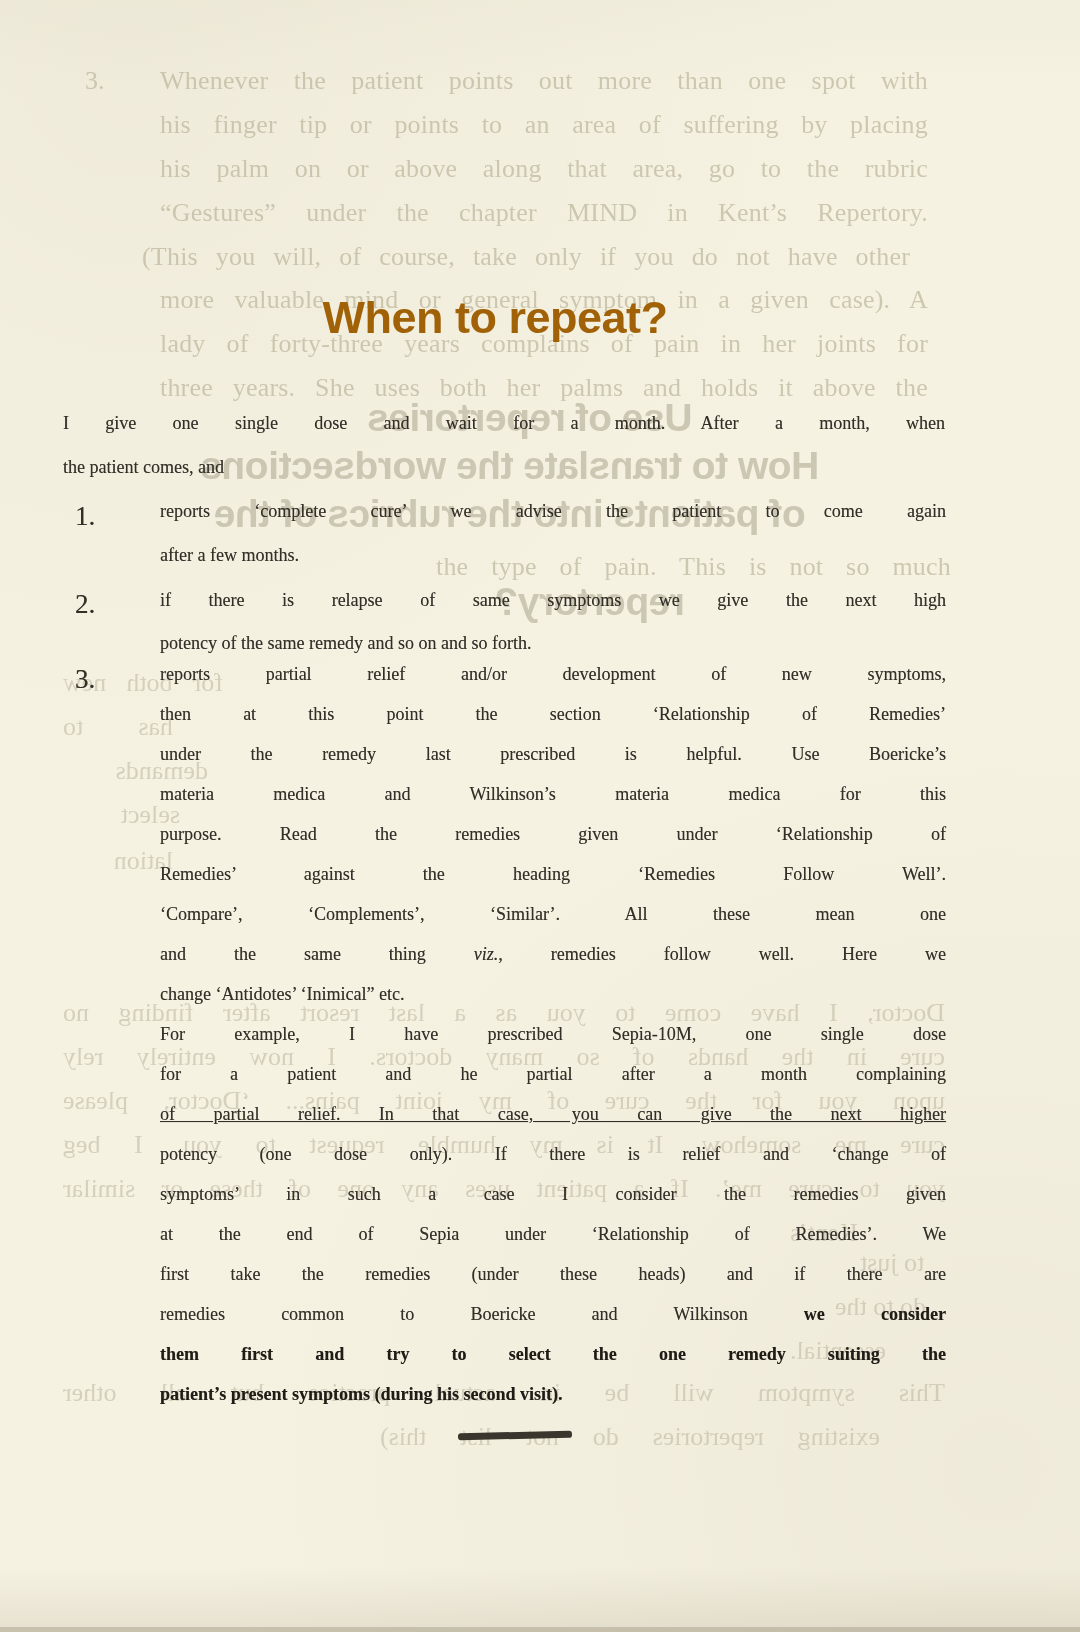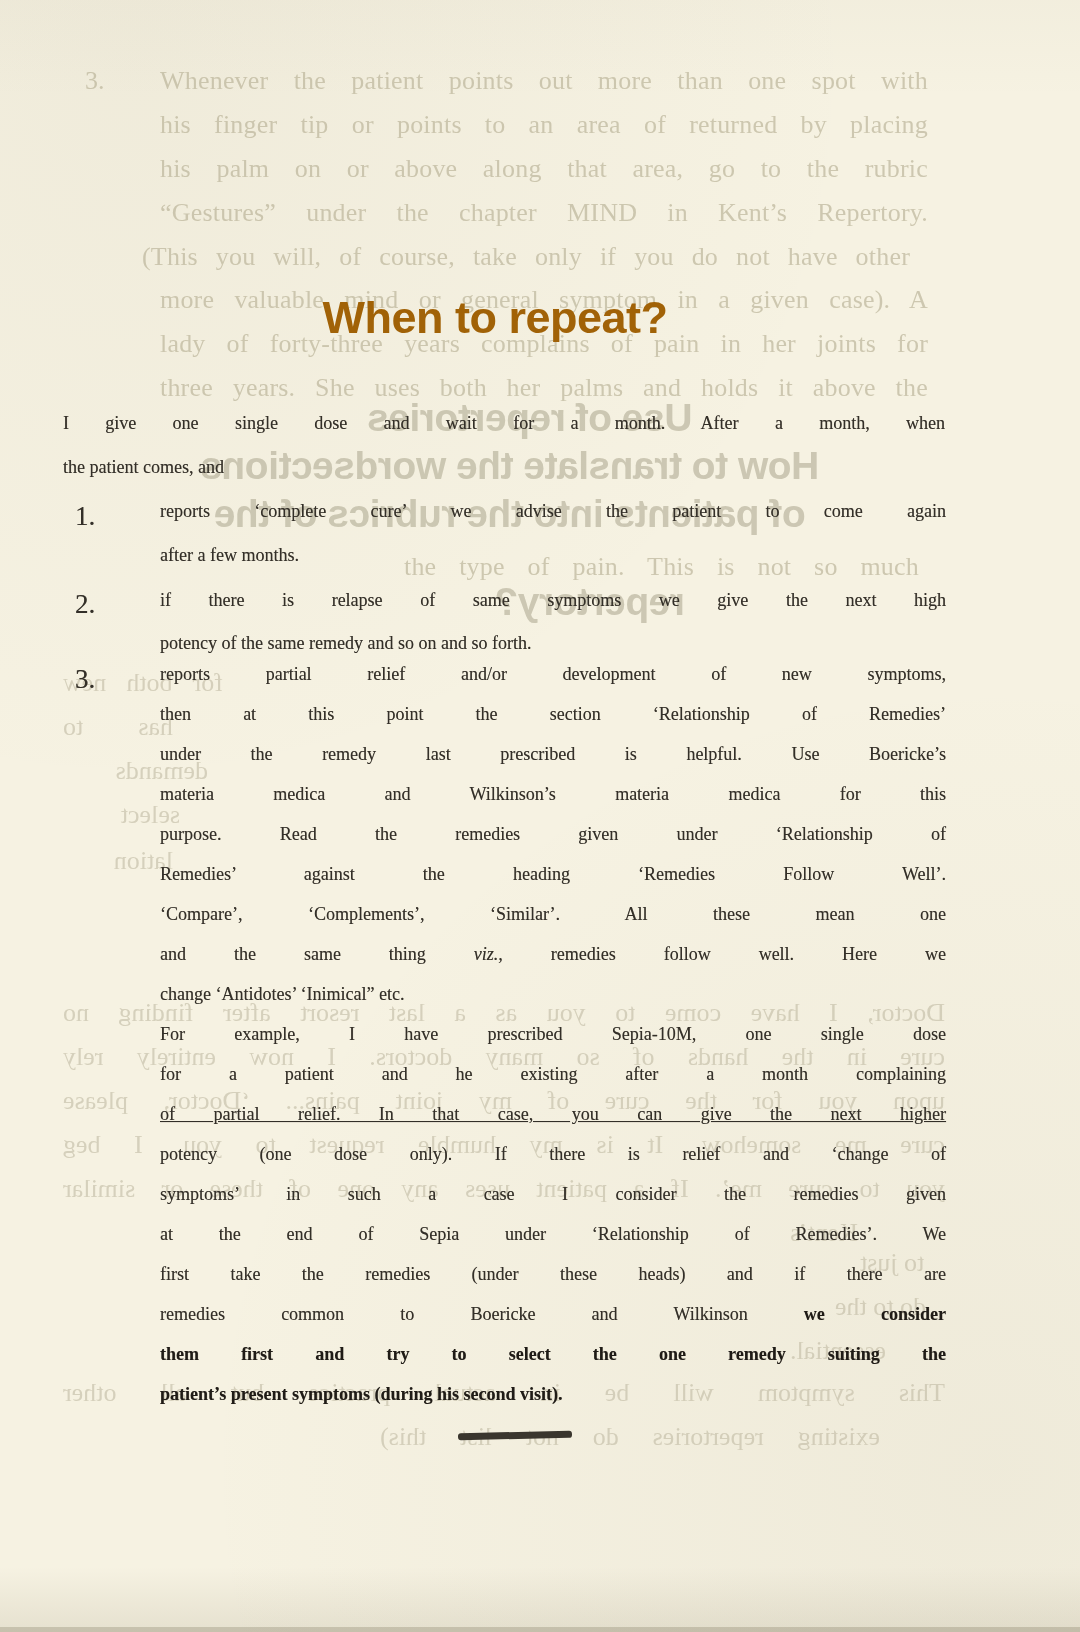--- a/index.html
+++ b/index.html
@@ -77,34 +77,34 @@
 </style>
 </head>
 <body>
 
 <div class="paper"></div>
 
 <div>
 
   <div class="gnum" style="left:85px;top:66px;">3.</div>
   <div class="gl" style="left:160px;top:66px;width:768px;">Whenever the patient points out more than one spot with</div>
-  <div class="gl" style="left:160px;top:110px;width:768px;">his finger tip or points to an area of returned by placing</div>
+  <div class="gl" style="left:160px;top:110px;width:768px;">his finger tip or points to an area of suffering by placing</div>
   <div class="gl" style="left:160px;top:154px;width:768px;">his palm on or above along that area, go to the rubric</div>
   <div class="gl" style="left:160px;top:198px;width:768px;">“Gestures” under the chapter MIND in Kent’s Repertory.</div>
   <div class="gl" style="left:142px;top:242px;width:768px;">(This you will, of course, take only if you do not have other</div>
   <div class="gl" style="left:160px;top:285px;width:768px;">more valuable mind or general symptom in a given case). A</div>
   <div class="gl" style="left:160px;top:329px;width:768px;">lady of forty-three years complains of pain in her joints for</div>
   <div class="gl" style="left:160px;top:373px;width:768px;">three years. She uses both her palms and holds it above the</div>
 
   <div class="gh" style="left:180px;top:396px;width:700px;">Use of repertories</div>
   <div class="gh" style="left:95px;top:444px;width:830px;">How to translate the wordsections</div>
   <div class="gh" style="left:130px;top:492px;width:760px;">of patients into the rubrics of the</div>
   <div class="gh" style="left:430px;top:580px;width:320px;">repertory?</div>
 
-  <div class="gl" style="left:404px;top:552px;width:515px;">the type of pain. This is not so much</div>
+  <div class="gl" style="left:436px;top:552px;width:515px;">the type of pain. This is not so much</div>
 
   <div class="gm" style="left:63px;top:668px;width:160px;">for both new</div>
   <div class="gm" style="left:63px;top:712px;width:110px;">has to</div>
   <div class="gm" style="left:63px;top:756px;width:145px;">demands</div>
   <div class="gm" style="left:70px;top:800px;width:110px;">select</div>
   <div class="gm" style="left:63px;top:846px;width:110px;">lation</div>
 
   <div class="gm" style="left:63px;top:998px;width:882px;">Doctor, I have come to you as a last resort after finding no</div>
   <div class="gm" style="left:63px;top:1042px;width:882px;">cure in the hands of so many doctors. I now entirely rely</div>
   <div class="gm" style="left:63px;top:1086px;width:882px;">upon you for the cure of my joint pains... ‘Doctor, please</div>
@@ -138,21 +138,21 @@
   <div class="bl col-list" style="top:704px;">then at this point the section ‘Relationship of Remedies’</div>
   <div class="bl col-list" style="top:744px;">under the remedy last prescribed is helpful. Use Boericke’s</div>
   <div class="bl col-list" style="top:784px;">materia medica and Wilkinson’s materia medica for this</div>
   <div class="bl col-list" style="top:824px;">purpose. Read the remedies given under ‘Relationship of</div>
   <div class="bl col-list" style="top:864px;">Remedies’ against the heading ‘Remedies Follow Well’.</div>
   <div class="bl col-list" style="top:904px;">‘Compare’, ‘Complements’, ‘Similar’. All these mean one</div>
   <div class="bl col-list" style="top:944px;"><span>and the same thing </span><span class="ital">viz.,</span><span> remedies follow well. Here we</span></div>
   <div class="bl col-list last" style="top:984px;">change ‘Antidotes’ ‘Inimical” etc.</div>
 
   <div class="bl col-list" style="top:1024px;">For example, I have prescribed Sepia-10M, one single dose</div>
-  <div class="bl col-list" style="top:1064px;">for a patient and he existing after a month complaining</div>
+  <div class="bl col-list" style="top:1064px;">for a patient and he partial after a month complaining</div>
   <div class="bl col-list" style="top:1104px;text-decoration:underline;">of partial relief. In that case, you can give the next higher</div>
   <div class="bl col-list" style="top:1144px;">potency (one dose only). If there is relief and ‘change of</div>
   <div class="bl col-list" style="top:1184px;">symptoms’ in such a case I consider the remedies given</div>
   <div class="bl col-list" style="top:1224px;">at the end of Sepia under ‘Relationship of Remedies’. We</div>
   <div class="bl col-list" style="top:1264px;">first take the remedies (under these heads) and if there are</div>
   <div class="bl col-list" style="top:1304px;"><span>remedies common to Boericke and Wilkinson </span><span class="bold">we consider</span></div>
   <div class="bl col-list bold" style="top:1344px;">them first and try to select the one remedy suiting the</div>
   <div class="bl col-list bold last" style="top:1384px;">patient’s present symptoms (during his second visit).</div>
 
   <div class="divider"></div>

